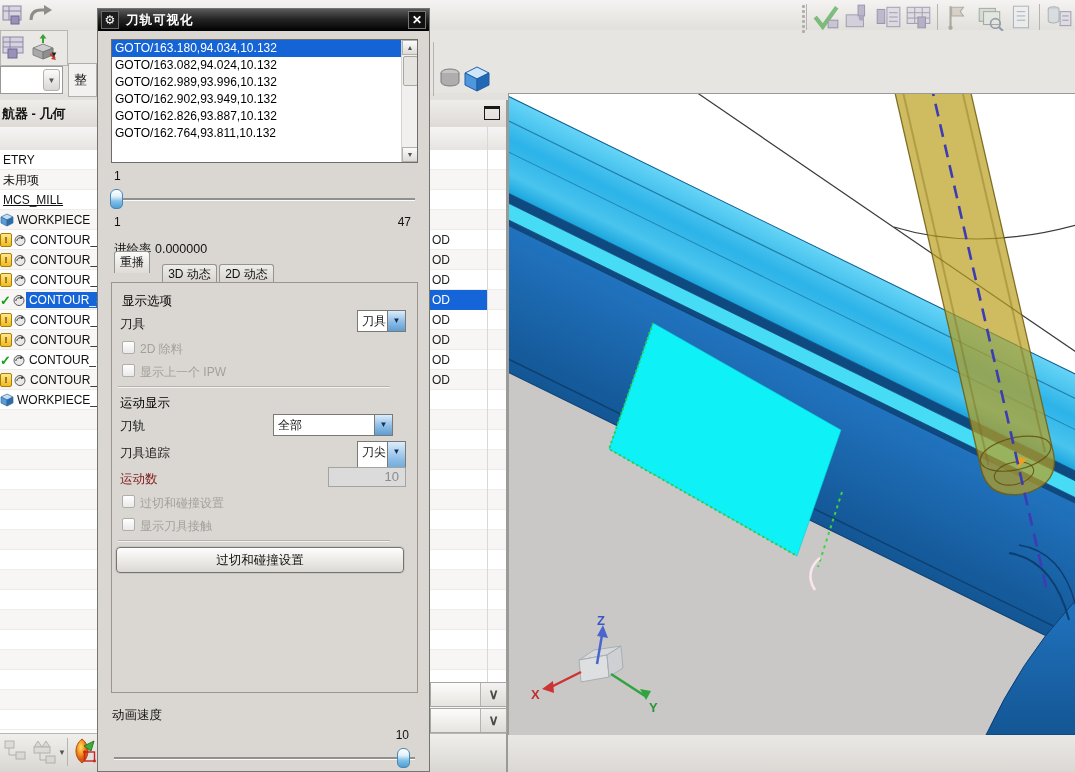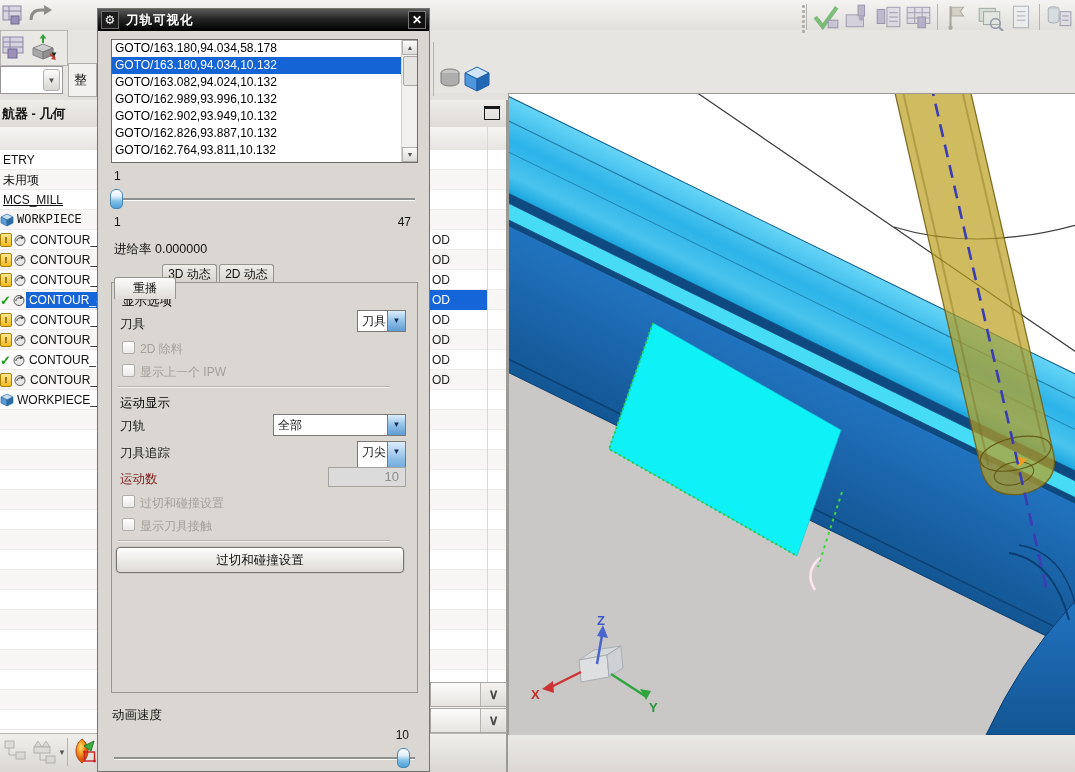--- a/index.html
+++ b/index.html
@@ -218,21 +218,21 @@
       <div class="nav-row" style="top: 560px;"></div>
       <div class="tree-cell" style="top: 0px;">
         <span class="lbl">ETRY</span>
       </div>
       <div class="tree-cell" style="top: 20px;">
         <span class="lbl">未用项</span>
       </div>
       <div class="tree-cell" style="top: 40px; text-decoration: underline;">
         <span class="lbl">MCS_MILL</span>
       </div>
-      <div class="tree-cell" style="top: 60px; font-family: Liberation Mono, monospace;">
+      <div class="tree-cell" style="top: 60px;">
         <svg width="14" height="14" viewBox="0 0 14 14" style="flex:none">
           <polygon points="7,1 13,4 7,7 1,4" fill="#c6ddf2" stroke="#2f6da8" stroke-width="0.7"></polygon>
           <polygon points="1,4 7,7 7,13 1,10" fill="#5b9bd5" stroke="#2f6da8" stroke-width="0.7"></polygon>
           <polygon points="13,4 7,7 7,13 13,10" fill="#2e6da4" stroke="#2f6da8" stroke-width="0.7"></polygon>
         </svg>
         <span class="lbl">WORKPIECE</span>
       </div>
       <div class="tree-cell" style="top: 80px;">
         <span class="warn-badge">!</span>
         <svg width="14" height="14" viewBox="0 0 14 14" style="flex:none">
@@ -429,21 +429,20 @@
 
   <div class="abs dialog">
     <div class="titlebar">
       <div class="gear-btn">⚙</div>
       <div class="ttl">刀轨可视化</div>
       <div class="close-btn">✕</div>
     </div>
 
     <div class="goto-list">
       <div id="goto-rows">
-          <div class="goto-row">GOTO/163.180,94.034,58.178</div>
           <div class="goto-row sel">GOTO/163.180,94.034,10.132</div>
           <div class="goto-row">GOTO/163.082,94.024,10.132</div>
           <div class="goto-row">GOTO/162.989,93.996,10.132</div>
           <div class="goto-row">GOTO/162.902,93.949,10.132</div>
           <div class="goto-row">GOTO/162.826,93.887,10.132</div>
           <div class="goto-row">GOTO/162.764,93.811,10.132</div>
         </div>
       <div class="sbar">
         <div class="sbtn" style="top:0">▲</div>
         <div class="sthumb"></div>
@@ -455,41 +454,41 @@
     <div class="track" style="left:16px;top:189px;width:301px"></div>
     <div class="thumb" style="left:12px;top:180px"></div>
     <div class="abs mini" style="left:16px;top:206px">1</div>
     <div class="abs mini" style="right:18px;top:206px">47</div>
 
     <div class="abs" style="left:16px;top:232px;font-size:12.5px">
       <span>进给率</span>
       <span>0.000000</span>
     </div>
 
-    <div class="tab active" style="left:16px;top:268px;width:62px;height:22px;line-height:21px"><span>重播</span></div>
+    <div class="tab active" style="left:16px;top:242px;width:36px;height:22px;line-height:21px"><span>重播</span></div>
     <div class="tab" style="left:64px;top:255px;width:55px;height:19px;line-height:18px"><span>3D 动态</span></div>
     <div class="tab" style="left:121px;top:255px;width:55px;height:19px;line-height:18px"><span>2D 动态</span></div>
 
     <div class="panel"></div>
 
     <div class="gh" style="left:24px;top:284px">显示选项</div>
     <div class="flabel" style="left:22px;top:307px">刀具</div>
     <div class="combo" style="left:259px;top:301px;width:49px;height:22px">
       <span>刀具</span>
       <div class="arrow">▼</div>
     </div>
     <div class="cb-box" style="left:24px;top:332px"></div>
     <div class="cb-lab" style="left:42px;top:332px">2D 除料</div>
     <div class="cb-box" style="left:24px;top:355px"></div>
     <div class="cb-lab" style="left:42px;top:355px">显示上一个 IPW</div>
     <div class="sepline" style="left:20px;top:377px;width:272px"></div>
 
     <div class="gh" style="left:22px;top:386px">运动显示</div>
     <div class="flabel" style="left:22px;top:409px">刀轨</div>
-    <div class="combo" style="left:175px;top:405px;width:133px;height:22px">
+    <div class="combo" style="left:175px;top:405px;width:120px;height:22px">
       <span>全部</span>
       <div class="arrow">▼</div>
     </div>
     <div class="flabel" style="left:22px;top:436px">刀具追踪</div>
     <div class="combo" style="left:259px;top:432px;width:49px;height:34px">
       <span>刀尖</span>
       <div class="arrow">▼</div>
     </div>
     <div class="flabel dis" style="left:22px;top:462px">运动数</div>
     <div class="dis-input" style="left:230px;top:458px;width:78px;height:20px">10</div>

